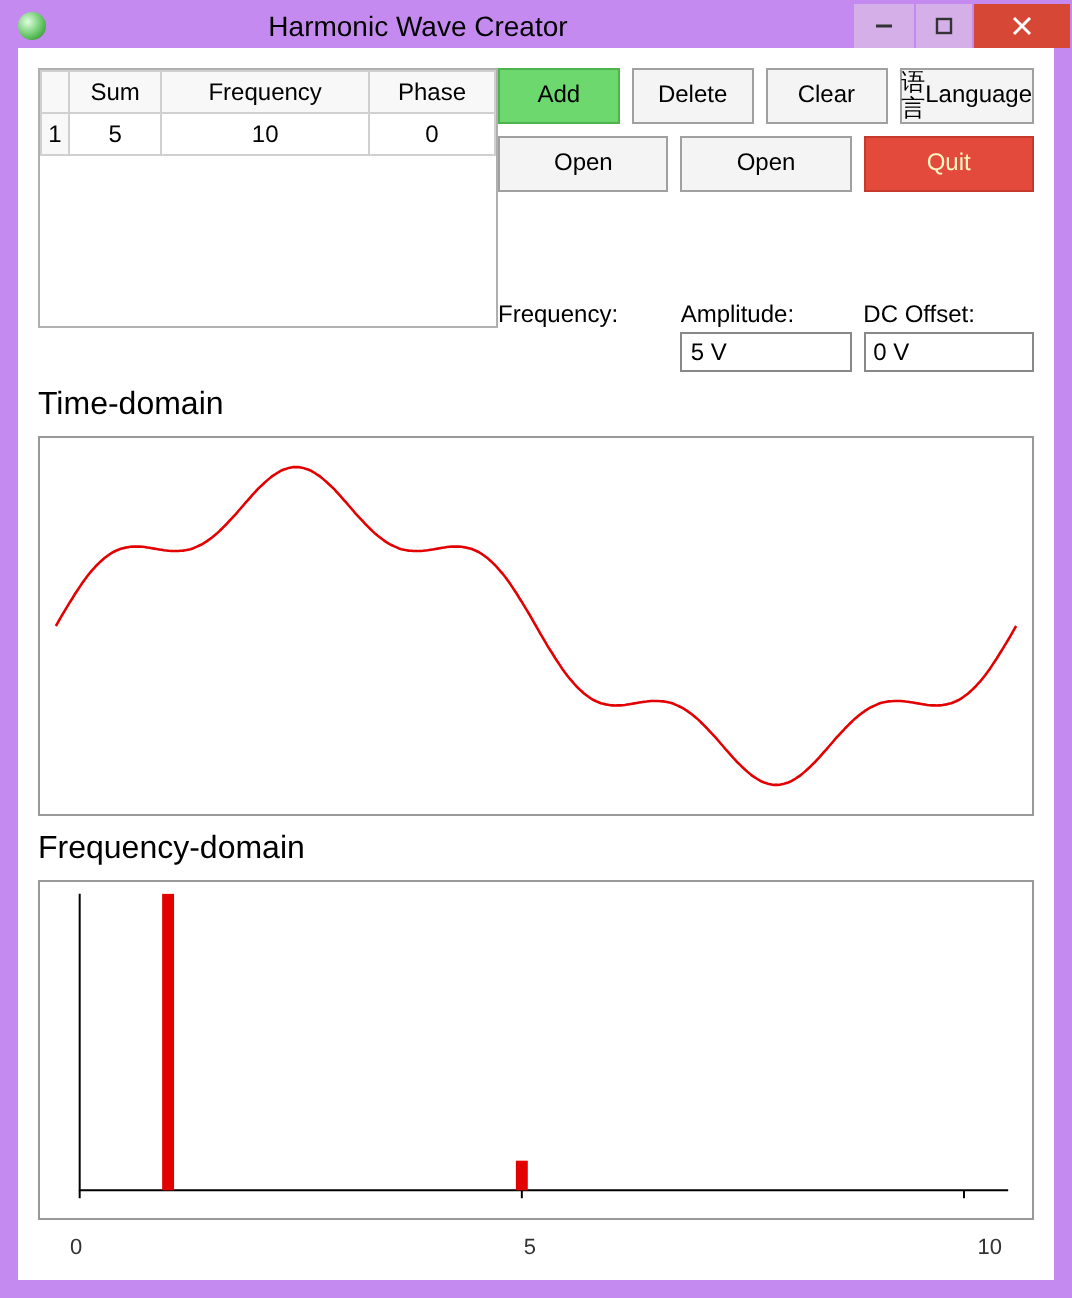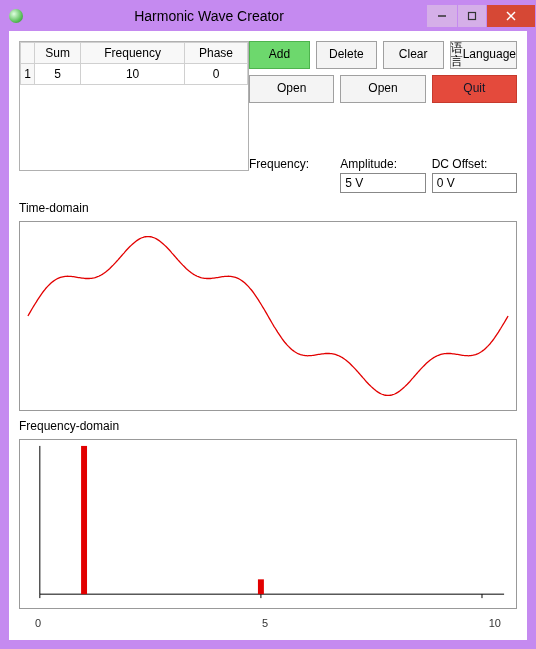--- a/index.html
+++ b/index.html
@@ -19,26 +19,26 @@
   .tablewrap { width: 230px; height: 130px; border: 1px solid #b0b0b0; background: #fff; }
   .tablewrap table { border-collapse: collapse; width: 100%; }
   .tablewrap th, .tablewrap td { border: 1px solid #d0d0d0; text-align: center; font-weight: normal; padding: 3px 0; }
   .tablewrap th { background: #f8f8f8; }
   .tablewrap .rowhdr { width: 14px; background: #f8f8f8; }
   .controls { flex: 1; display: flex; flex-direction: column; gap: 6px; }
   .btnrow { display: flex; gap: 6px; }
   .btn { flex: 1; height: 28px; border: 1px solid #a0a0a0; background: #f4f4f4; display: flex; align-items: center; justify-content: center; cursor: pointer; font-size: 12px; text-align: center; line-height: 1.1; }
   .btn.add { background: #6dd86d; border-color: #4db34d; }
   .btn.lang { flex-direction: row; }
-  .btn.quit { background: #e44a3c; border-color: #c63a2d; color: #0f172a; }
+  .btn.quit { background: #e44a3c; border-color: #c63a2d; color: #fef9c3; }
   .paramrow { display: flex; gap: 6px; margin-top: 48px; }
   .paramcol { flex: 1; display: flex; flex-direction: column; gap: 2px; }
   .paramcol label { font-size: 12px; }
   .paramcol input { width: 100%; border: 1px solid #888; padding: 2px 4px; font-family: inherit; font-size: 12px; }
-  .grouplabel { font-size: 12px; margin-top: 2px; }
+  .grouplabel { font-size: 16px; margin-top: 2px; }
   .plotbox { border: 1px solid #999; background: #fff; position: relative; }
   #timeplot { height: 190px; }
   #freqplot { height: 170px; }
   svg { display: block; }
   .ticklabels { display: flex; justify-content: space-between; padding: 0 16px; font-size: 11px; color: #333; margin-top: 2px; }
 </style>
 </head>
 <body>
 
 <div class="window">

